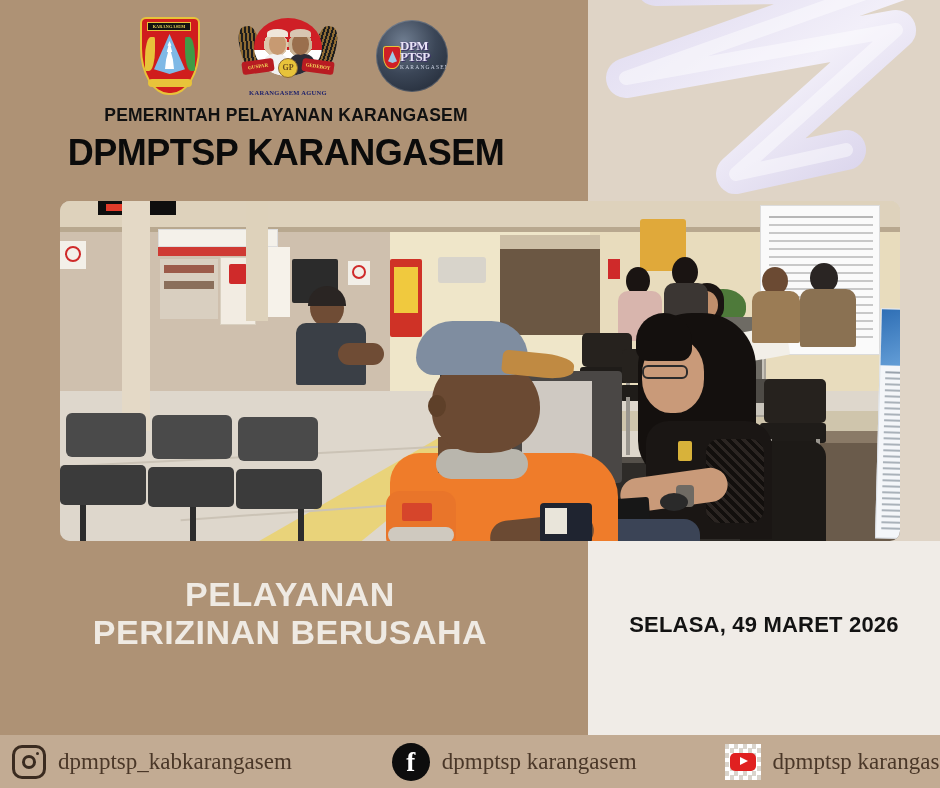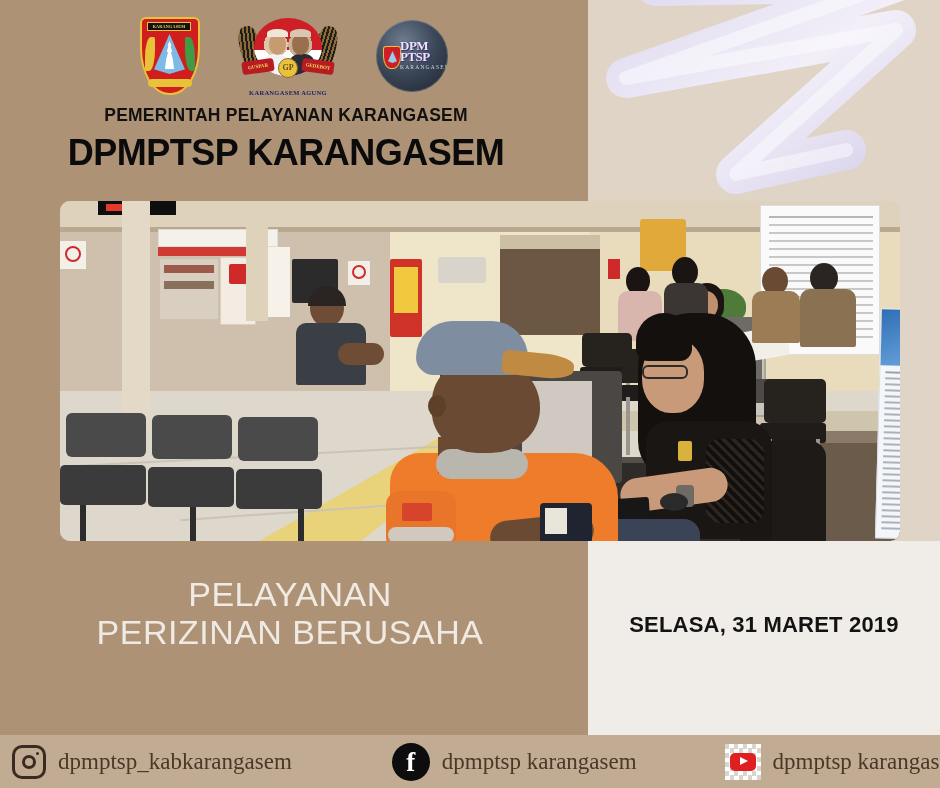--- a/index.html
+++ b/index.html
@@ -261,21 +261,21 @@
   .fchair .st{position:absolute;width:54px;height:16px;background:#1f1c19;border-radius:3px;}
   .fchair .bk{position:absolute;width:50px;height:34px;background:#26221e;border-radius:5px;}
   .fchair .lg{position:absolute;width:4px;height:58px;background:#9a968f;}
   
   .sp{position:absolute;}
   .sp .h{position:absolute;border-radius:50%;}
   .sp .b{position:absolute;border-radius:10px 10px 2px 2px;}
   
   .cap-main{
     position:absolute;left:0;top:575px;width:580px;text-align:center;
-    font-size:34px;line-height:38px;font-weight:normal;color:#efeae3;
+    font-size:34px;line-height:38px;font-weight:bold;color:#efeae3;
     letter-spacing:.5px;
   }
   .cap-date{
     position:absolute;left:588px;top:612px;width:352px;text-align:center;
     font-size:22px;font-weight:bold;color:#131313;letter-spacing:.2px;
   }
   
   .social{
     position:absolute;left:0;top:735px;width:940px;height:53px;
     display:flex;align-items:center;
@@ -537,21 +537,21 @@
       <div class="fg-arm"></div>
       <div class="fg-wallet"></div>
     </div>
 
   </div>
 
   <div class="cap-main">
     <div>PELAYANAN</div>
     <div>PERIZINAN BERUSAHA</div>
   </div>
-  <div class="cap-date">SELASA, 31 MARET 2019</div>
+  <div class="cap-date">SELASA, 49 MARET 2026</div>
 
   <div class="bottom-bar"></div>
   <div class="social">
 
     <div class="soc soc-ig">
       <div class="ig-icon"></div>
       <div class="soc-label">dpmptsp_kabkarangasem</div>
     </div>
 
     <div class="soc soc-fb">

